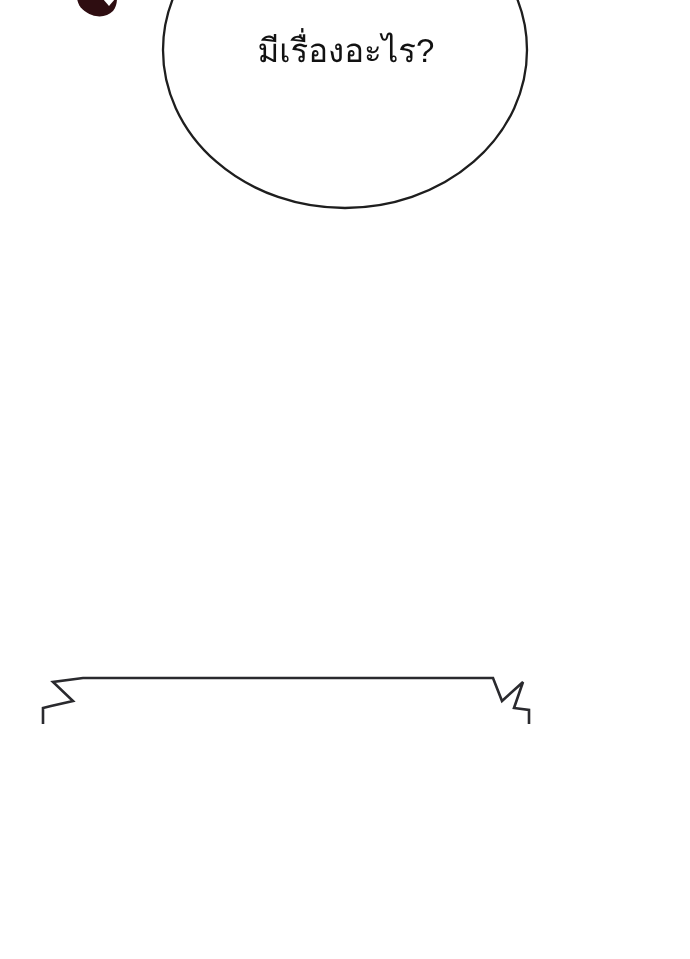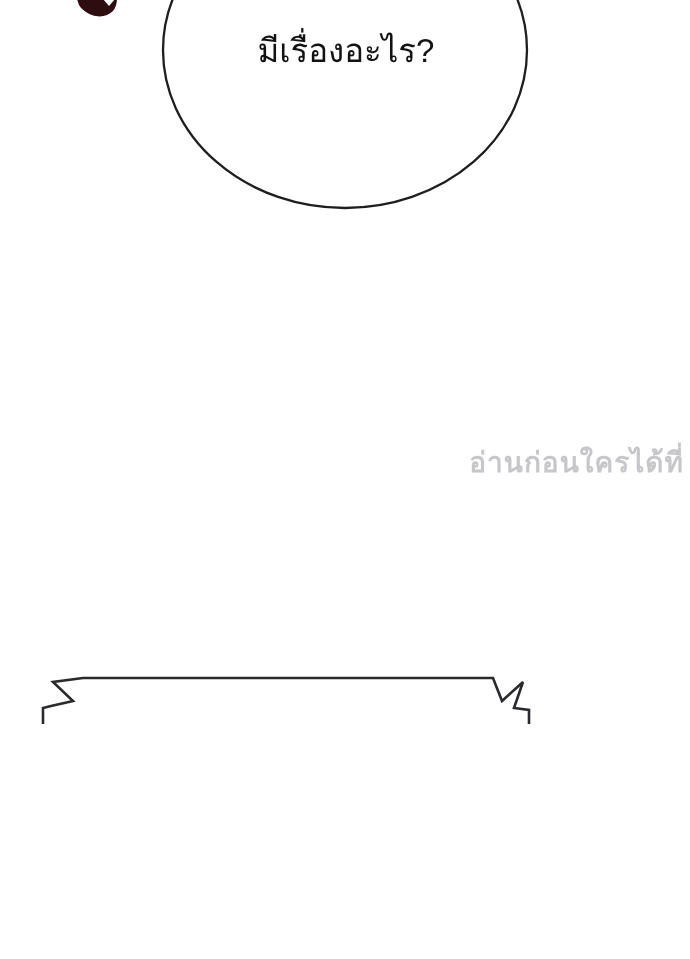--- a/index.html
+++ b/index.html
@@ -104,21 +104,20 @@
         <line x1="678" y1="947" x2="667" y2="959"></line>
       </g>
 
       <line x1="529.3" y1="918" x2="529.3" y2="938" style="stroke:var(--box_outline);stroke-width:2.6"></line>
     </g>
   </svg>
 
   <div class="bubble-text">มีเรื่องอะไร?</div>
 
   <div class="watermark">
-    <div class="wm-line1">อ่านก่อนใครได้ที่</div>
   </div>
 
   <div class="blur-text">
     <div>▟█▙█▙ ▙█ ▟█▙</div>
     <div>▟█▙▟█ ▙█▙▟▙ ▟█▙▟█▙</div>
     <div>▟█▙▟▙ ▙█▙█ ▟█▙▟</div>
   </div>
 
 </div>
 

